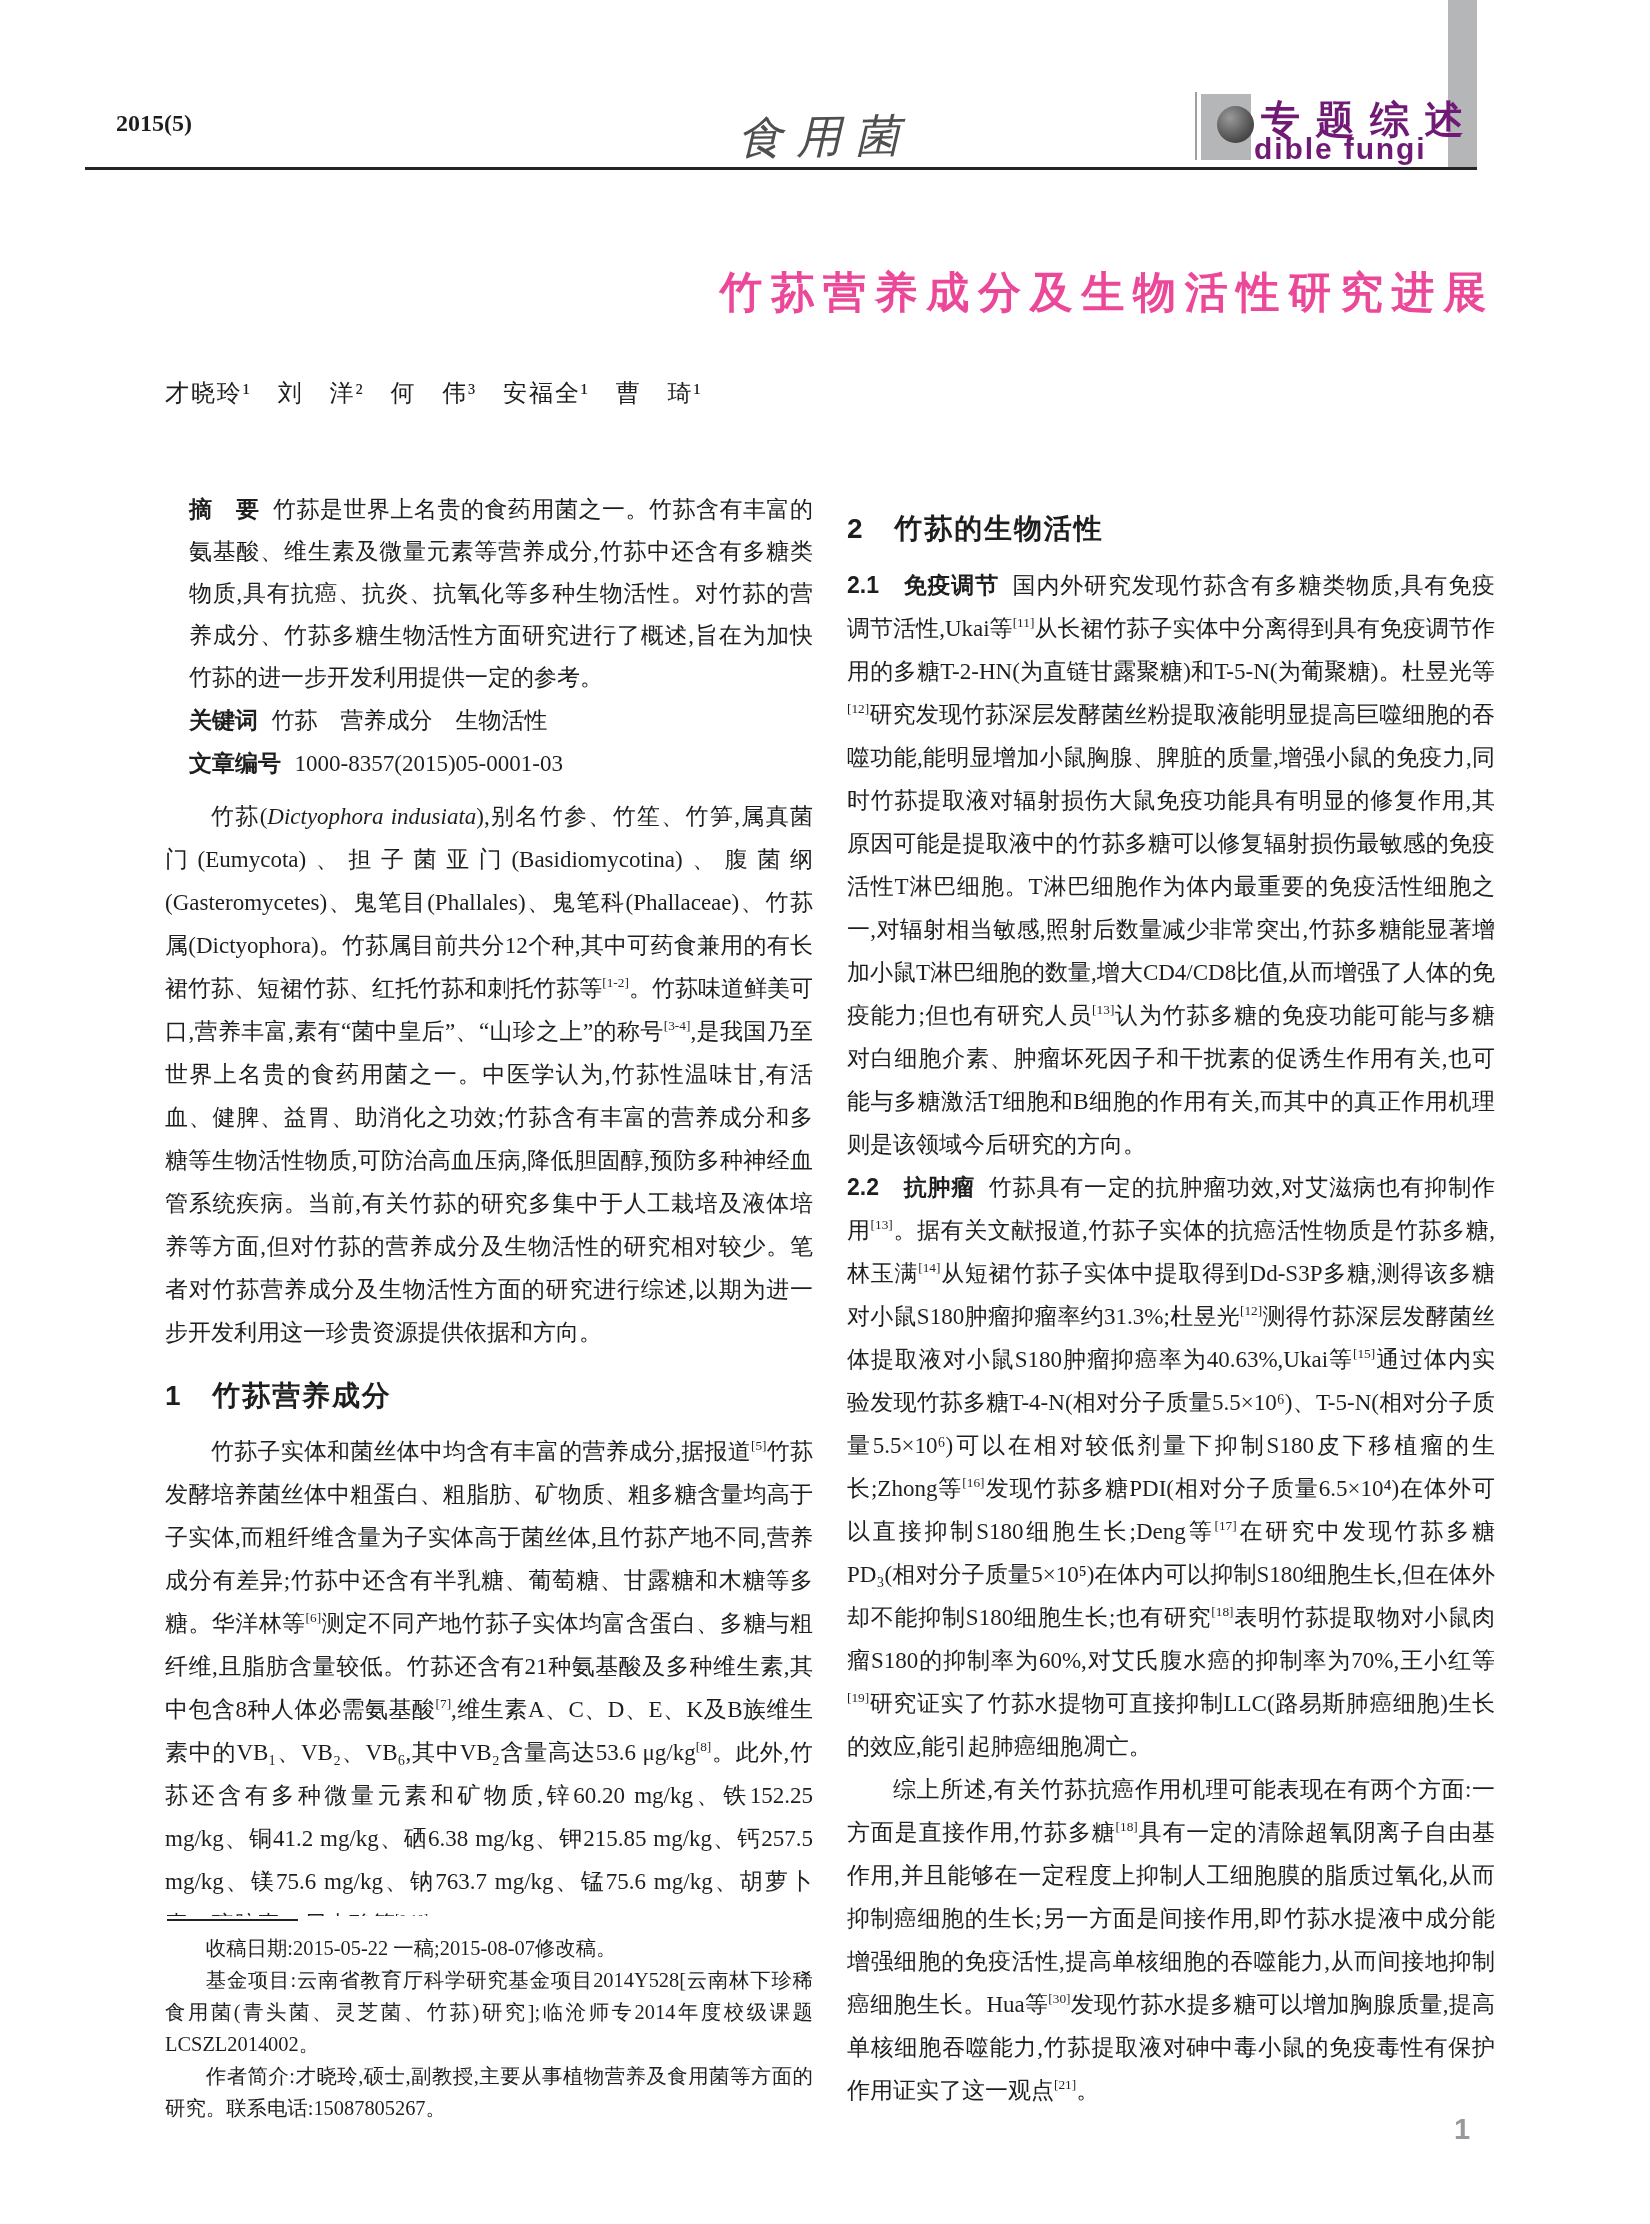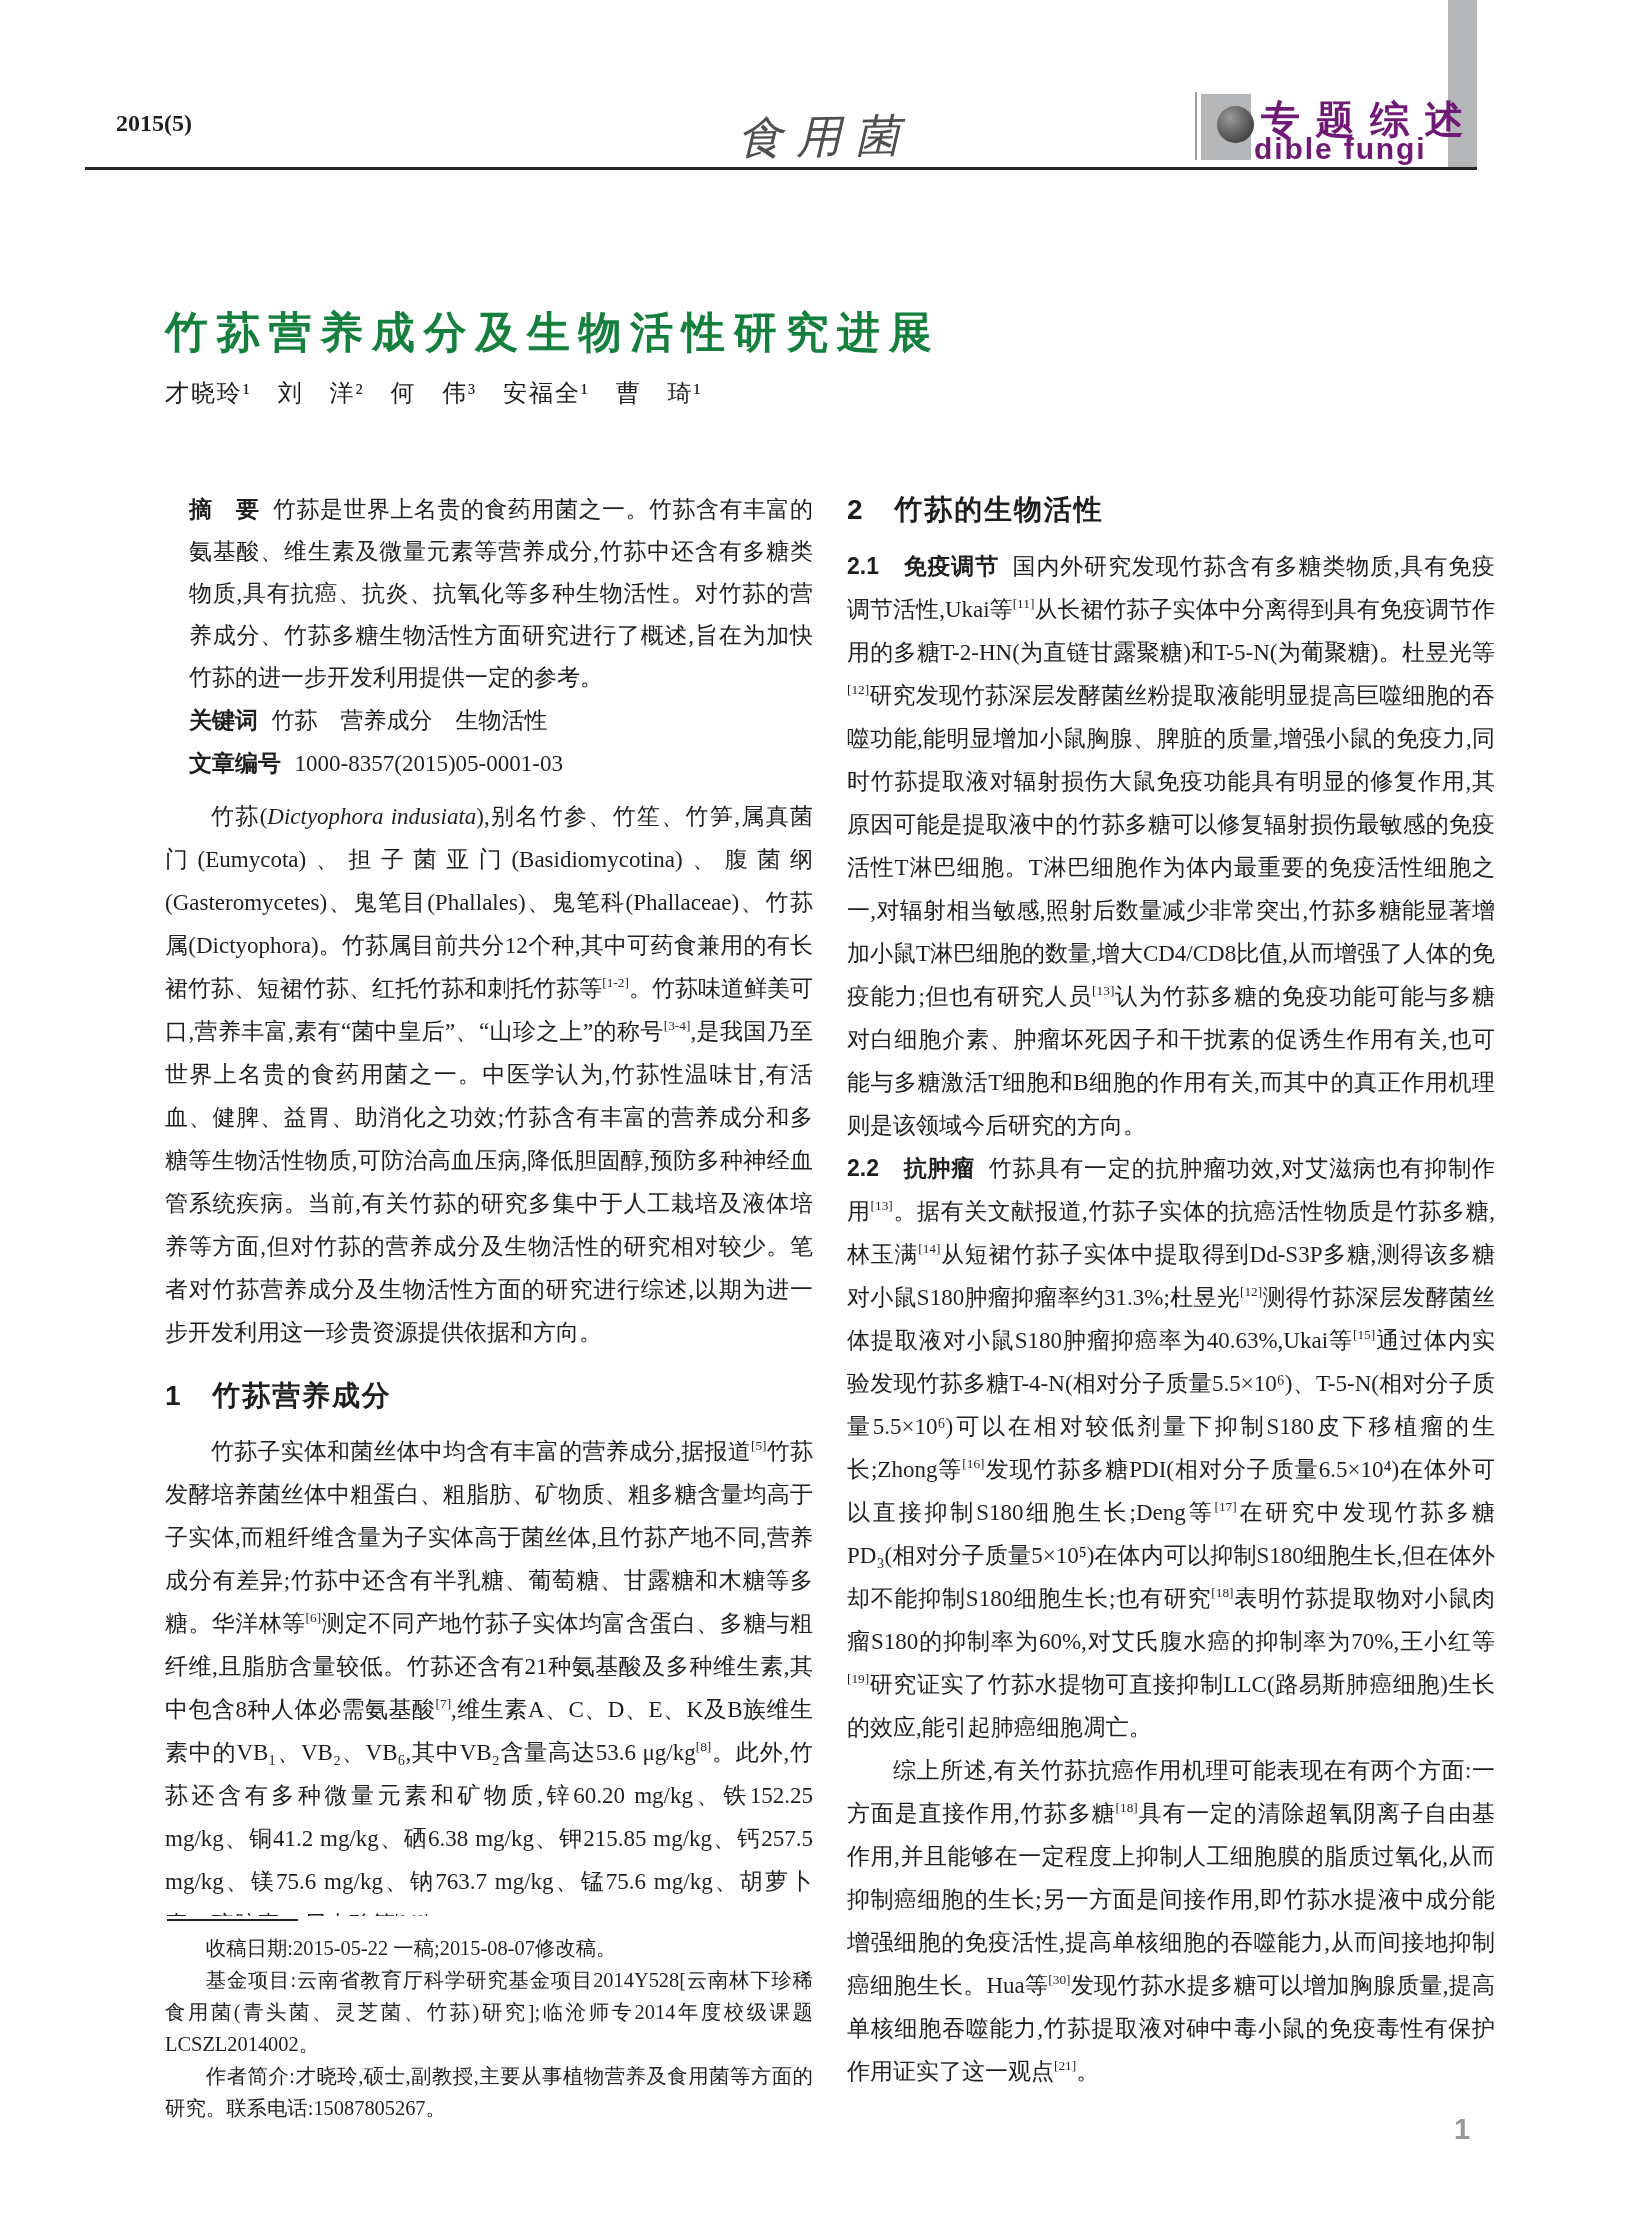--- a/index.html
+++ b/index.html
@@ -17,39 +17,39 @@
   .tag-vline{position:absolute;left:1195px;top:92px;width:1.9px;height:68px;background:#9aa0a3;}
   .tag-square{position:absolute;left:1201px;top:94px;width:50px;height:66px;background:#b4b6b8;}
   .tag-circle{position:absolute;left:1217px;top:106px;width:37px;height:37px;border-radius:50%;
          background:radial-gradient(circle at 35% 32%,#9a9a9a,#5a5a5a 55%,#2d2d2d 95%);}
   .tag-cn{position:absolute;left:1261px;top:93px;width:194px;font-size:39px;font-weight:bold;
          letter-spacing:15.5px;color:#701a75;font-family:"Liberation Serif",serif;white-space:nowrap;}
   .tag-en{position:absolute;left:1254px;top:132px;font-size:30px;font-weight:bold;
          color:#701a75;font-family:"Liberation Sans",sans-serif;letter-spacing:1.9px;white-space:nowrap;}
 
   
-  .title{position:absolute;left:165px;top:264px;width:1330px;text-align:left;
+  .title{position:absolute;left:165px;top:264px;width:1330px;text-align:right;
          font-size:43px;font-weight:bold;letter-spacing:8.7px;
-         font-family:"Liberation Sans",sans-serif;color:#15803d;margin-top:40px;}
+         font-family:"Liberation Sans",sans-serif;color:#ec4899;}
   .authors{position:absolute;left:165px;top:377px;width:1330px;text-align:left;
          font-size:24px;letter-spacing:1.9px;}
   .affiliation{position:absolute;left:165px;top:433px;width:1330px;text-align:center;font-size:20.4px;}
 
   
   .col{position:absolute;top:488px;width:648px;overflow:hidden;}
   .col-left{left:165px;height:1428px;}
   .col-right{left:847px;height:1642px;}
   .col p{margin:0;font-size:23px;line-height:43px;text-align:justify;}
   .indent{text-indent:2em;}
   .abs-block{margin-left:24px;line-height:42px;}
   .abs-block p{line-height:42px;}
   .runin{font-weight:bold;font-family:"Liberation Sans",sans-serif;margin-right:13.6px;}
   .sec-heading{font-family:"Liberation Sans",sans-serif;font-weight:bold;font-size:28px;
          letter-spacing:1.9px;margin:23px 0 15.5px 0;}
-  .col-right .sec-heading{margin-top:3px;}
+  .col-right .sec-heading{margin-top:22px;}
   sup{font-size:0.58em;line-height:0;vertical-align:super;}
 
   
   .footnote{position:absolute;left:165px;top:1919px;width:648px;}
   .fn-rule{width:131px;height:1.9px;background:#222;margin:0 0 11.6px 1.9px;}
   .footnote p{margin:0;font-size:20.4px;line-height:32px;text-indent:2em;text-align:justify;}
 
   .page-number{position:absolute;left:1454px;top:2113px;font-size:29px;font-weight:bold;
          color:#97999c;font-family:"Liberation Sans",sans-serif;}
 </style>

